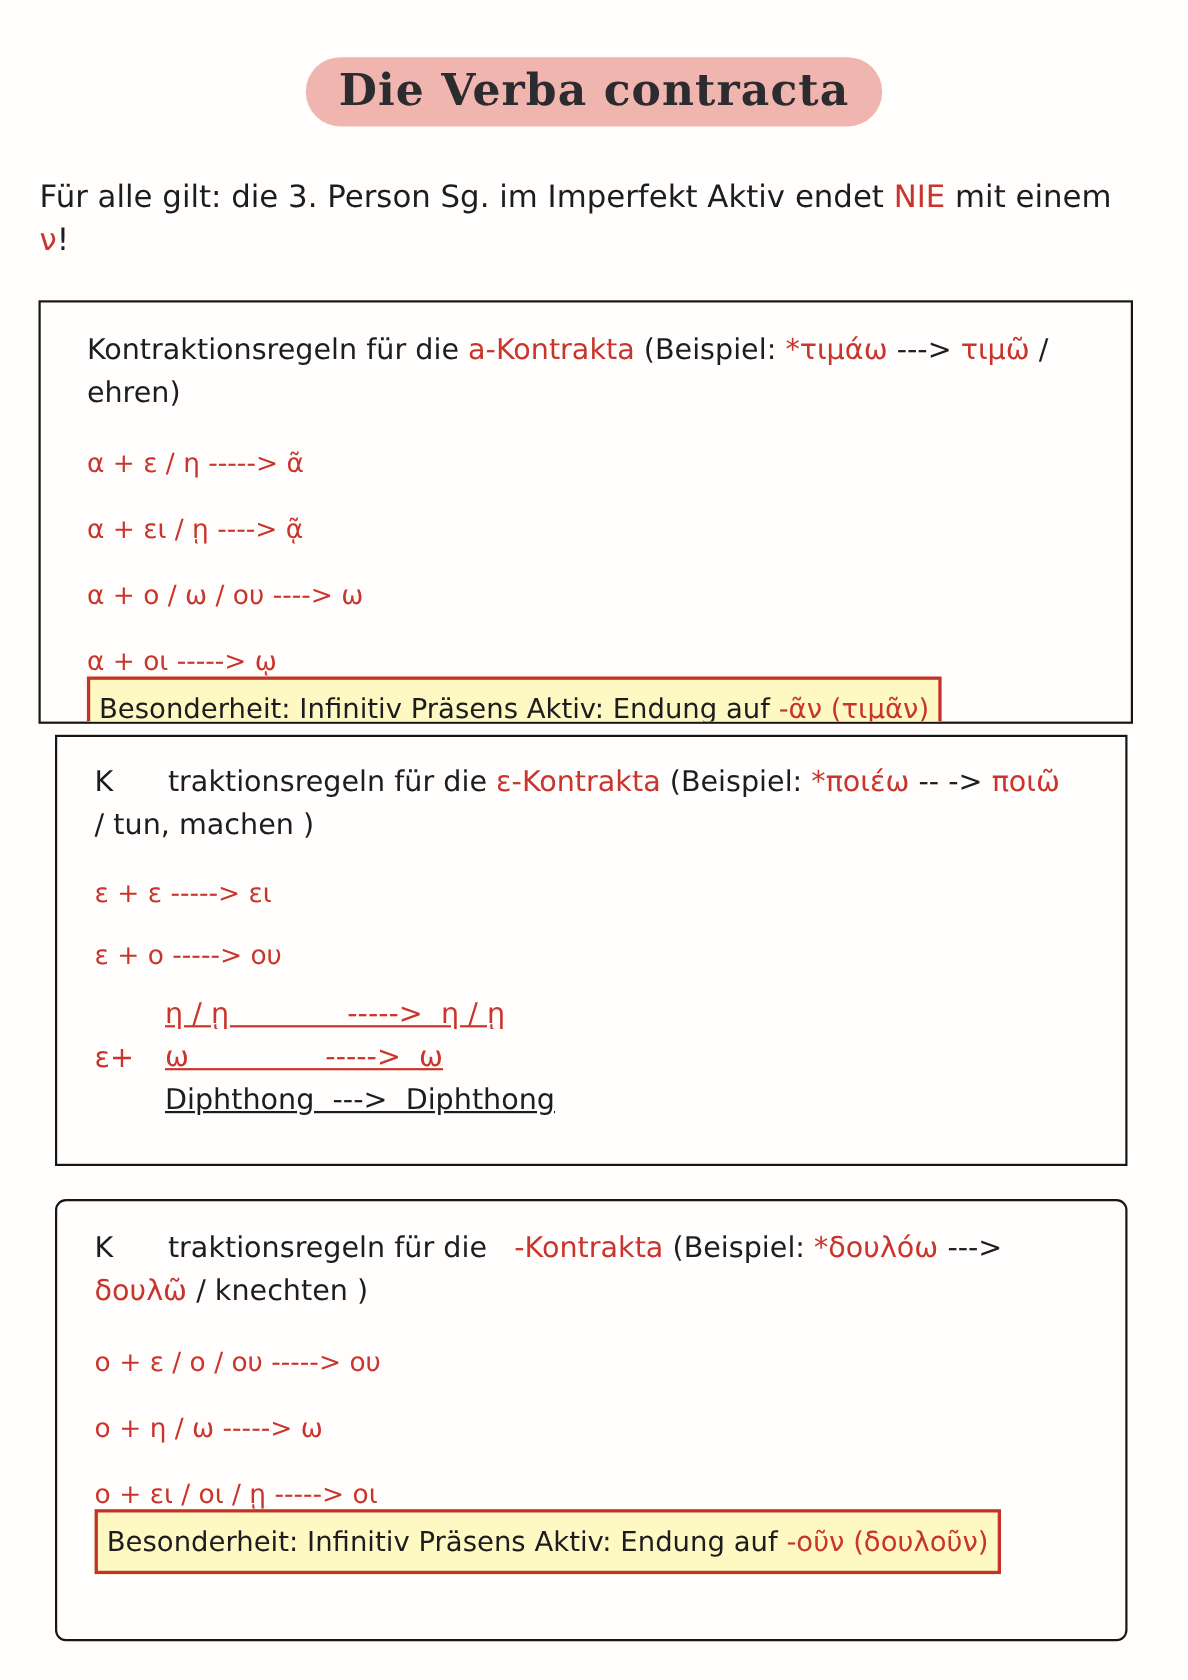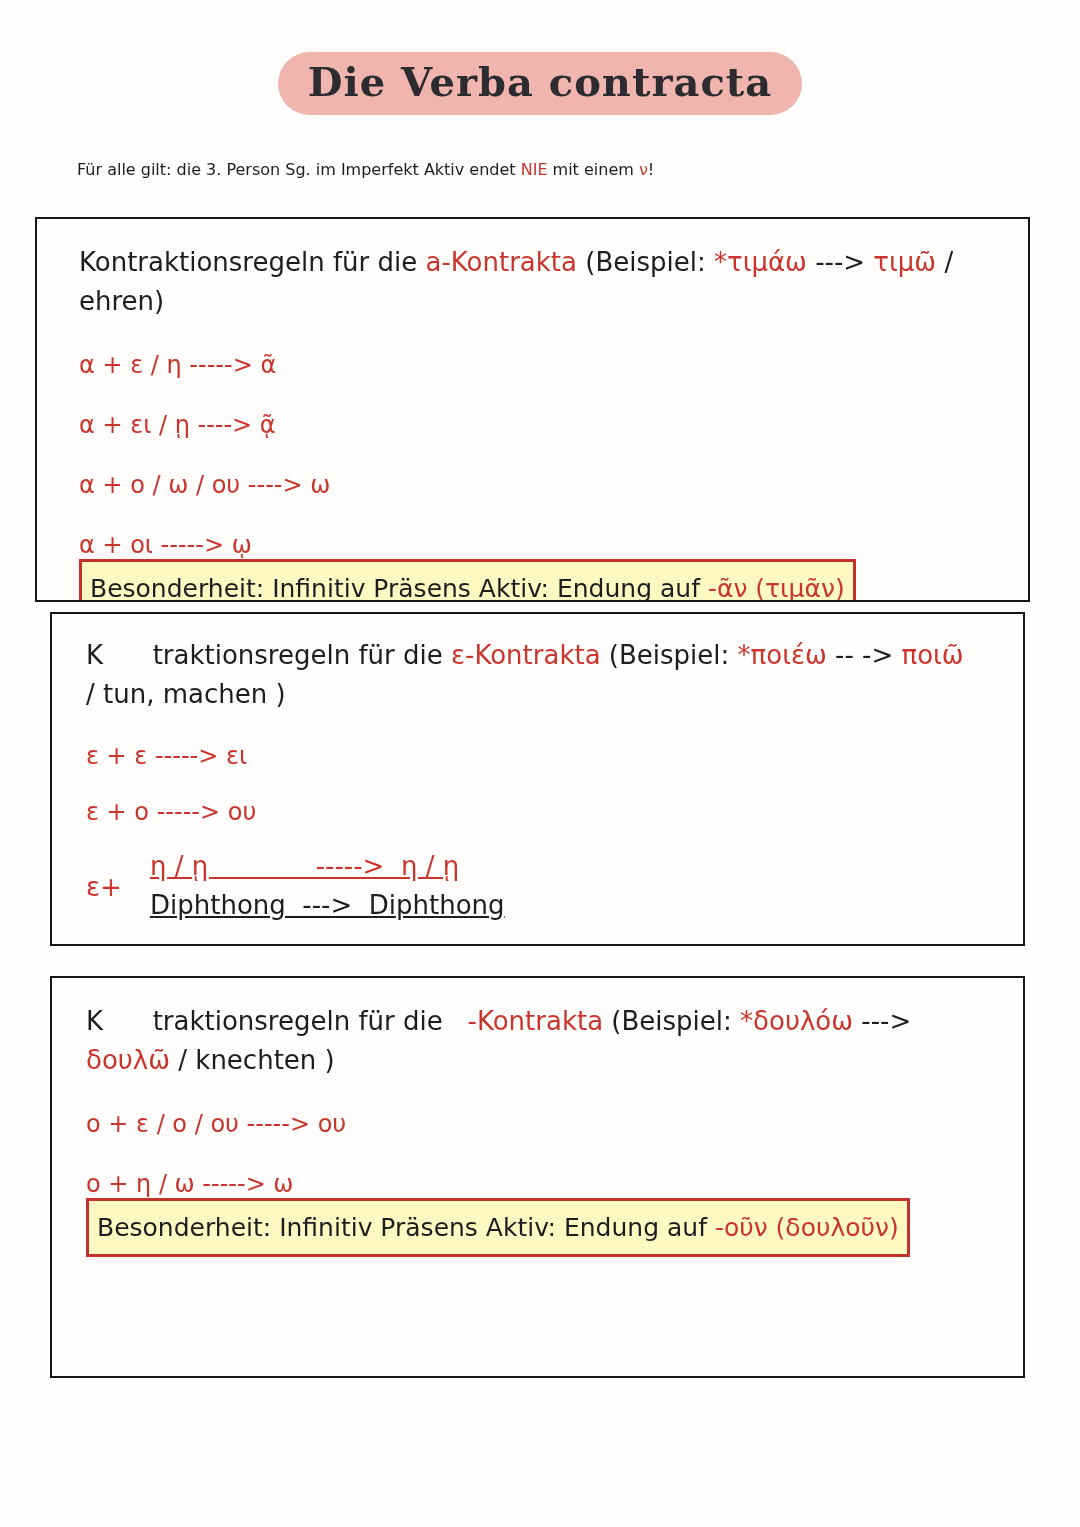--- a/index.html
+++ b/index.html
@@ -20,35 +20,35 @@
     background:#f0b5ae;
     border-radius:60px;
     padding:6px 30px 10px 30px;
     font-family:"DejaVu Serif", serif;
     font-weight:700;
     font-size:40px;
     letter-spacing:1px;
     color:#2b2b30;
   }
   .intro {
-    margin:44px 40px 0 77px;
-    font-size:16px;
+    margin:44px 40px 0 36px;
+    font-size:28px;
     white-space:pre-wrap;
     line-height:1.4;
   }
   .red { color:#c9352c; }
   .rule-box {
     border:2.5px solid #161616;
     box-sizing:border-box;
     background:#fffefc;
     overflow:hidden;
   }
   .box-a { margin:36px 50px 0 35px; height:385px; padding:24px 36px 24px 42px; }
-  .box-e { margin:10px 55px 0 50px; height:334px; padding:22px 52px 20px 34px; }
-  .box-o { margin:30px 55px 0 50px; height:402px; padding:24px 36px 24px 34px; }
+  .box-e { margin:10px 55px 0 50px; height:392px; padding:22px 52px 20px 34px; }
+  .box-o { margin:30px 55px 0 50px; height:402px; padding:24px 36px 24px 34px;border-radius:10px; }
   .box-heading {
     font-size:26px;
     line-height:1.5;
     white-space:pre-wrap;
   }
   .rule-line {
     font-size:24px;
     margin-top:32px;
     white-space:pre;
   }
@@ -97,27 +97,29 @@
   <div class="rule-box box-e">
     <div class="box-heading"><span>K      traktionsregeln für die </span><span class="red">ε-Kontrakta</span><span> (Beispiel: </span><span class="red">*ποιέω</span><span> -- -&gt; </span><span class="red">ποιῶ</span><span> / tun, machen )</span></div>
 
     <div class="rule-line first red">ε + ε -----&gt; ει</div>
     <div class="rule-line red">ε + ο -----&gt; ου</div>
 
     <div class="eps-group">
       <div class="eps-left red">ε+</div>
       <div class="eps-lines">
         <div class="eps-line red">η / ῃ             -----&gt;  η / ῃ</div>
+        <div class="eps-line red">ω               -----&gt;  ω</div>
         <div class="eps-line">Diphthong  ---&gt;  Diphthong</div>
       </div>
     </div>
   </div>
 
   <div class="rule-box box-o">
     <div class="box-heading"><span>K      traktionsregeln für die   </span><span class="red">-Kontrakta</span><span> (Beispiel: </span><span class="red">*δουλόω</span><span> ---&gt; </span><span class="red">δουλῶ</span><span> / knechten )</span></div>
 
     <div class="rule-line first red">ο + ε / ο / ου -----&gt; ου</div>
     <div class="rule-line red">ο + η / ω -----&gt; ω</div>
+    <div class="rule-line red">ο + ει / οι / ῃ -----&gt; οι</div>
 
     <div class="note-box"><span>Besonderheit: Infinitiv Präsens Aktiv: Endung auf </span><span class="red">-οῦν (δουλοῦν)</span></div>
   </div>
 
 </div>
 
 </body></html>

